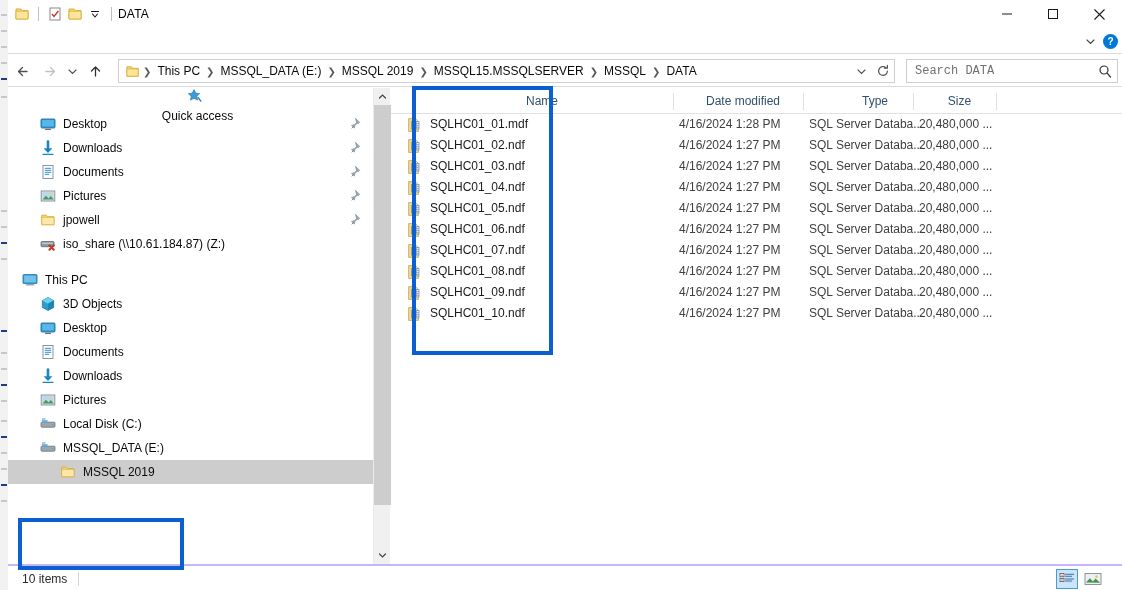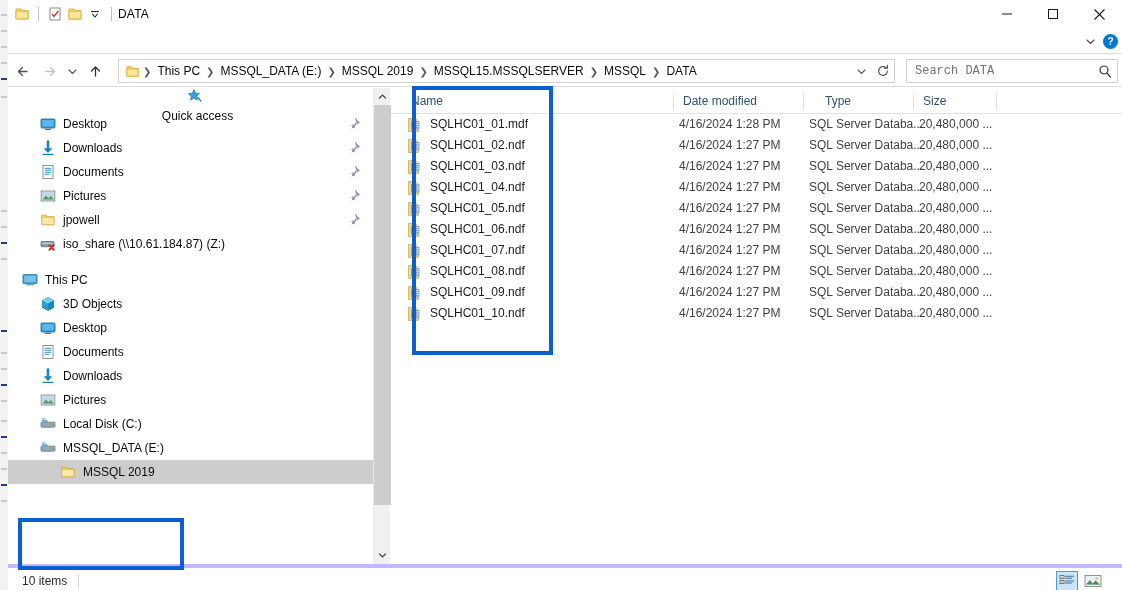--- a/index.html
+++ b/index.html
@@ -108,41 +108,41 @@
     position: absolute; left: 365px; top: 0; width: 17px; height: 476px;
     background: #f0f0f0; border-left: 1px solid #ebebeb;
   }
   .nav-scroll .arr { width: 17px; height: 17px; display: flex; align-items: center; justify-content: center; }
   .nav-scroll .arr.bot { position: absolute; bottom: 0; }
   .nav-scroll .thumb { position: absolute; left: 0; top: 17px; width: 17px; height: 400px; background: #cdcdcd; }
 
   
   .listpane { position: absolute; left: 383px; top: 0; width: 731px; height: 476px; background: #fff; }
   .colheader { position: absolute; left: 0; top: 0; width: 731px; height: 26px; background: #fff; border-bottom: 1px solid #e2e2e2; }
-  .col { position: absolute; top: 0; height: 26px; line-height: 26px; font-size: 12px; color: #30506e; padding-left: 10px; }
+  .col { position: absolute; top: 0; height: 26px; line-height: 26px; font-size: 12px; color: #30506e; padding-left: 10px; text-align: center; }
   .colsep { position: absolute; top: 5px; width: 1px; height: 17px; background: #e0e0e0; }
 
   .rows { position: absolute; left: 0; top: 26px; width: 731px; }
   .row { position: relative; height: 21px; }
   .cell { position: absolute; top: 0; height: 21px; line-height: 21px; font-size: 12px; color: #1a1a1a; white-space: nowrap; }
   .cell.name { left: 15px; display: flex; align-items: center; }
   .cell.name .fico { width: 16px; height: 16px; margin-right: 8px; flex: 0 0 16px; }
   .cell.dim { color: #404040; }
 
   
   .hl {
     position: absolute; border: 4px solid #0b5fd0; pointer-events: none;
   }
   #hl-files { left: 404px; top: 86px; width: 141px; height: 269px; }
   #hl-tree  { left: 10px; top: 518px; width: 166px; height: 52px; }
 
   
   .statusbar {
     position: absolute; left: 0; top: 564px; width: 1114px; height: 26px;
-    background: #fff; border-top: 4px solid #c4b5fd;
+    background: #fff; border-top: 2px solid #c4b5fd;
   }
   .status-text { position: absolute; left: 14px; top: 0; height: 26px; line-height: 26px; font-size: 12px; color: #2a2a2a; }
   .status-sep { position: absolute; left: 70px; top: 6px; width: 1px; height: 14px; background: #d4d4d4; }
   .viewbtns { position: absolute; right: 18px; top: 3px; display: flex; gap: 4px; }
   .viewbtn { width: 22px; height: 20px; display: flex; align-items: center; justify-content: center; }
   .viewbtn.active { background: #cce4f7; border: 1px solid #4a9ad4; }
 </style>
 </head>
 <body>
 

